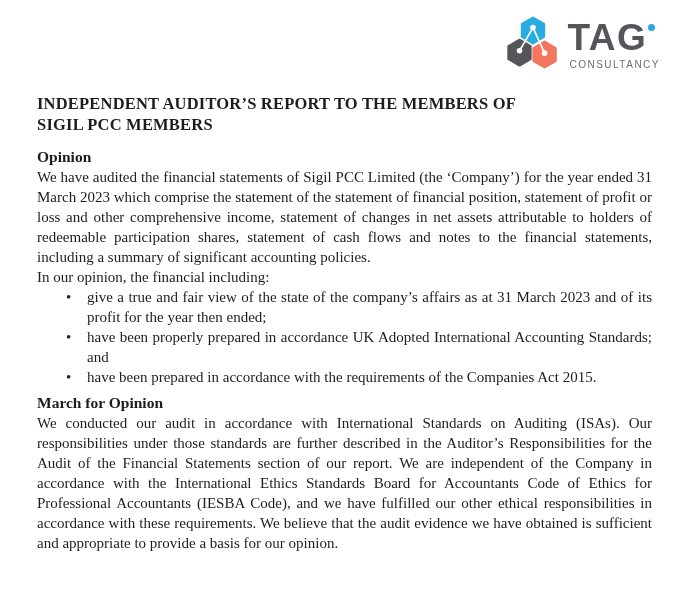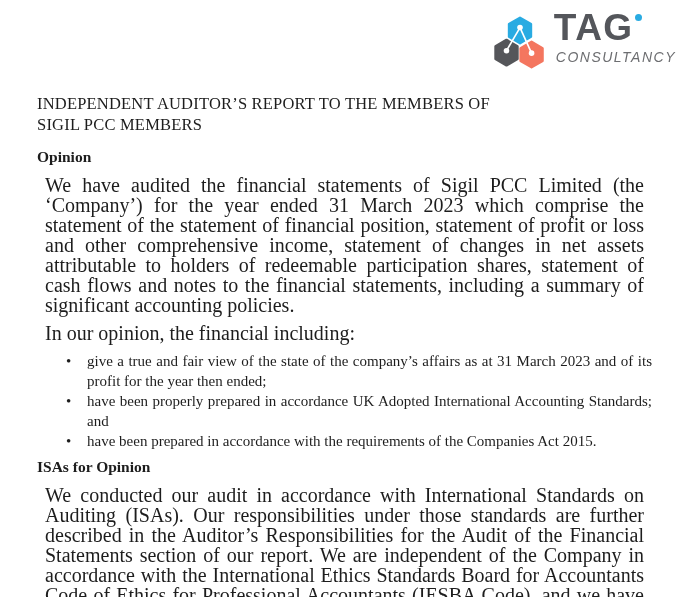--- a/index.html
+++ b/index.html
@@ -14,23 +14,23 @@
   .page {
     position: relative;
     width: 700px; height: 597px;
     padding: 0 48px 0 37px;
     box-sizing: border-box;
   }
 
   
   .logo {
     position: absolute;
-    top: 13px; right: 24px;
+    top: 13px; right: 40px;
     display: flex;
-    align-items: flex-start;
+    align-items: flex-end;
     gap: 7px;
   }
   .logo-hex svg { display: block; width: 54px; height: 54px; margin-top: 3px; }
   .logo-text { position: relative; }
   .brand {
     font-family: "Liberation Sans", sans-serif;
     font-weight: 700;
     font-size: 37px;
     line-height: 30px;
     letter-spacing: 1.5px;
@@ -40,52 +40,51 @@
   .brand-dot {
     display: inline-block;
     width: 7px; height: 7px;
     border-radius: 50%;
     background: #29ABE2;
     vertical-align: top;
     margin: 1px 0 0 1px;
   }
   .subtitle {
     font-family: "Liberation Sans", sans-serif;
-    font-size: 14px;
+    font-size: 10px;
     letter-spacing: 1.5px;
     color: #6D6E71;
     margin-top: 5px;
     padding-left: 2px;
     white-space: nowrap;
-    font-style: italic;
   }
 
   
   .doc-title {
     margin: 0;
     padding-top: 93px;
     font-size: 16.5px;
     line-height: 21px;
-    font-weight: normal;
+    font-weight: bold;
     letter-spacing: 0.2px;
   }
   .doc-title span { display: block; }
 
   .sec-heading {
     font-weight: bold;
     font-size: 15.5px;
     line-height: 20px;
     margin: 0;
   }
   .h-opinion { margin-top: 12px; }
   .h-basis   { margin-top: 6px; }
 
   p.body-par {
-    margin: 8px;
-    font-size: 20px;
+    margin: 0;
+    font-size: 15px;
     line-height: 20px;
     text-align: justify;
   }
   .par-opinion { margin-top: 12px; }
   .list-intro  { margin-top: 9px; text-align: left; }
   .par-basis   { margin-top: 13px; }
 
   ul.bullets {
     margin: 0; padding: 0;
     list-style: none;
@@ -145,17 +144,17 @@
   <p class="body-par par-opinion">We have audited the financial statements of Sigil PCC Limited (the ‘Company’) for the year ended 31 March 2023 which comprise the statement of the statement of financial position, statement of profit or loss and other comprehensive income, statement of changes in net assets attributable to holders of redeemable participation shares, statement of cash flows and notes to the financial statements, including a summary of significant accounting policies.</p>
 
   <p class="body-par list-intro">In our opinion, the financial including:</p>
 
   <ul class="bullets">
     <li>give a true and fair view of the state of the company’s affairs as at 31 March 2023 and of its profit for the year then ended;</li>
     <li>have been properly prepared in accordance UK Adopted International Accounting Standards; and</li>
     <li>have been prepared in accordance with the requirements of the Companies Act 2015.</li>
   </ul>
 
-  <h2 class="sec-heading h-basis">ISAs for Opinion</h2>
+  <h2 class="sec-heading h-basis">March for Opinion</h2>
 
   <p class="body-par par-basis">We conducted our audit in accordance with International Standards on Auditing (ISAs). Our responsibilities under those standards are further described in the Auditor’s Responsibilities for the Audit of the Financial Statements section of our report. We are independent of the Company in accordance with the International Ethics Standards Board for Accountants Code of Ethics for Professional Accountants (IESBA Code), and we have fulfilled our other ethical responsibilities in accordance with these requirements. We believe that the audit evidence we have obtained is sufficient and appropriate to provide a basis for our opinion.</p>
 
 </div>
 
 </body></html>

